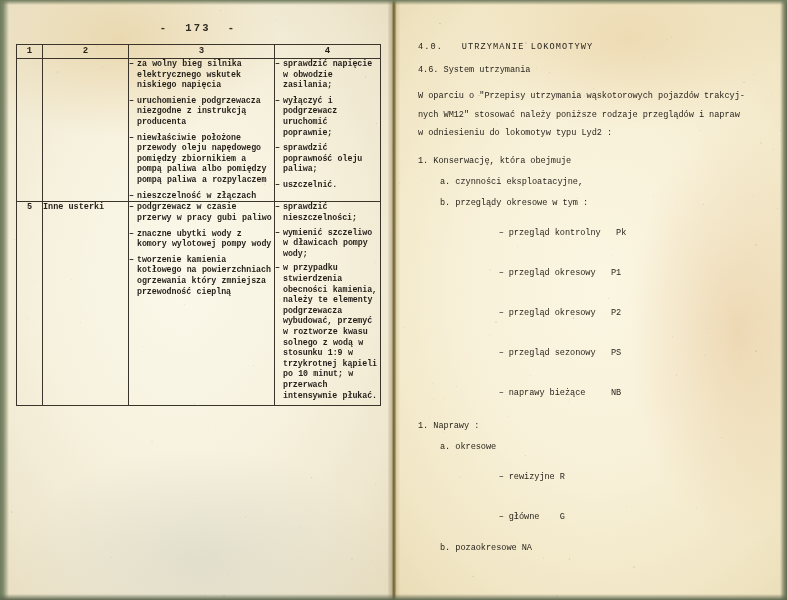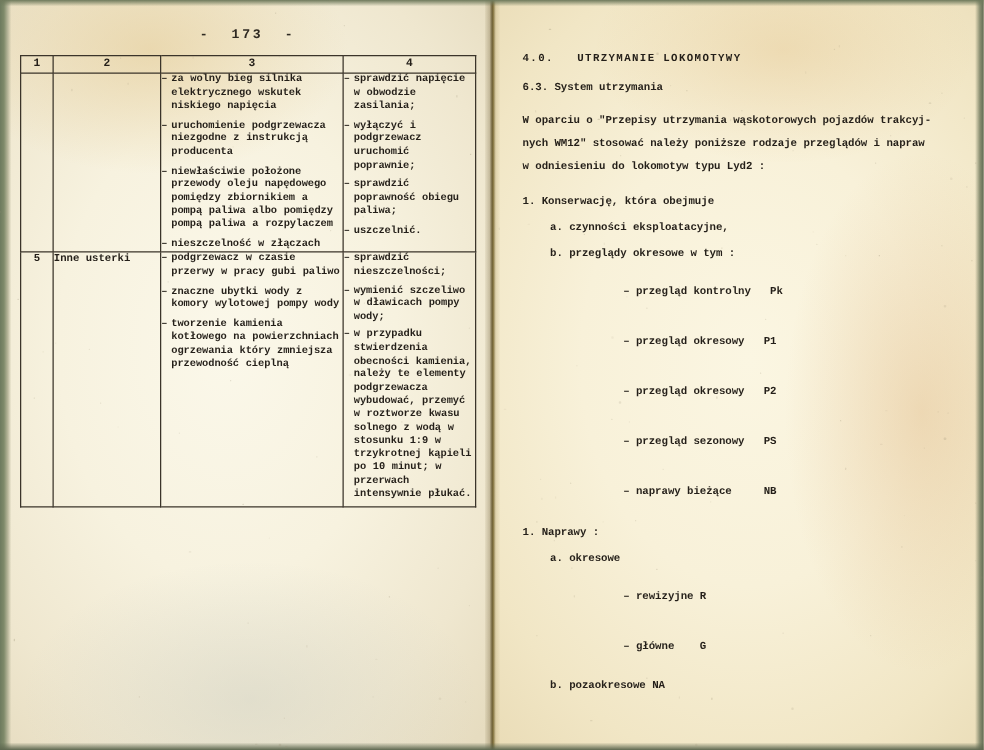--- a/index.html
+++ b/index.html
@@ -175,21 +175,21 @@
   ul.dash.tight > li { margin-bottom: 4px; }
 
   
   #right-body {
     position: absolute;
     left: 418px;
     top: 42px;
     width: 348px;
     color: #241f19;
     font-size: 8.6px;
-    font-weight: bold;
+    font-weight: normal;
     letter-spacing: -0.05px;
   }
   #right-body .h1 {
     letter-spacing: 1.1px;
     margin-bottom: 13px;
     white-space: pre;
   }
   #right-body .h2 {
     margin-bottom: 13px;
   }
@@ -250,21 +250,21 @@
             <li>za wolny bieg silnika elektrycznego wskutek niskiego napięcia</li>
             <li>uruchomienie podgrzewacza niezgodne z instrukcją producenta</li>
             <li>niewłaściwie położone przewody oleju napędowego pomiędzy zbiornikiem a pompą paliwa albo pomiędzy pompą paliwa a rozpylaczem</li>
             <li>nieszczelność w złączach</li>
           </ul>
         </td>
         <td class="cell-pad">
           <ul class="dash">
             <li>sprawdzić napięcie w obwodzie zasilania;</li>
             <li>wyłączyć i podgrzewacz uruchomić poprawnie;</li>
-            <li>sprawdzić poprawność obiegu paliwa;</li>
+            <li>sprawdzić poprawność oleju paliwa;</li>
             <li>uszczelnić.</li>
           </ul>
         </td>
       </tr>
 
       <tr>
         <td class="cell-num">5</td>
         <td class="cell-name">Inne usterki</td>
         <td class="cell-pad">
           <ul class="dash">
@@ -287,21 +287,21 @@
   <div class="page" id="right-page">
     <div class="stain" id="stain-right-edge"></div>
     <div class="stain" id="stain-right-top"></div>
 
   </div>
 
   <div id="right-body">
 
     <div class="h1"><span>4.0.</span><span>&nbsp;&nbsp;&nbsp;</span><span>UTRZYMANIE LOKOMOTYWY</span></div>
 
-    <div class="h2">6.3. System utrzymania</div>
+    <div class="h2">4.6. System utrzymania</div>
 
     <div class="para">W oparciu o "Przepisy utrzymania wąskotorowych pojazdów trakcyj-</div>
     <div class="para">nych WM12" stosować należy poniższe rodzaje przeglądów i napraw</div>
     <div class="para">w odniesieniu do lokomotyw typu Lyd2 :</div>
 
     <div class="lvl1">1. Konserwację, która obejmuje</div>
     <div class="lvl2">a. czynności eksploatacyjne,</div>
     <div class="lvl2">b. przeglądy okresowe w tym :</div>
 
     <div class="lvl3">

